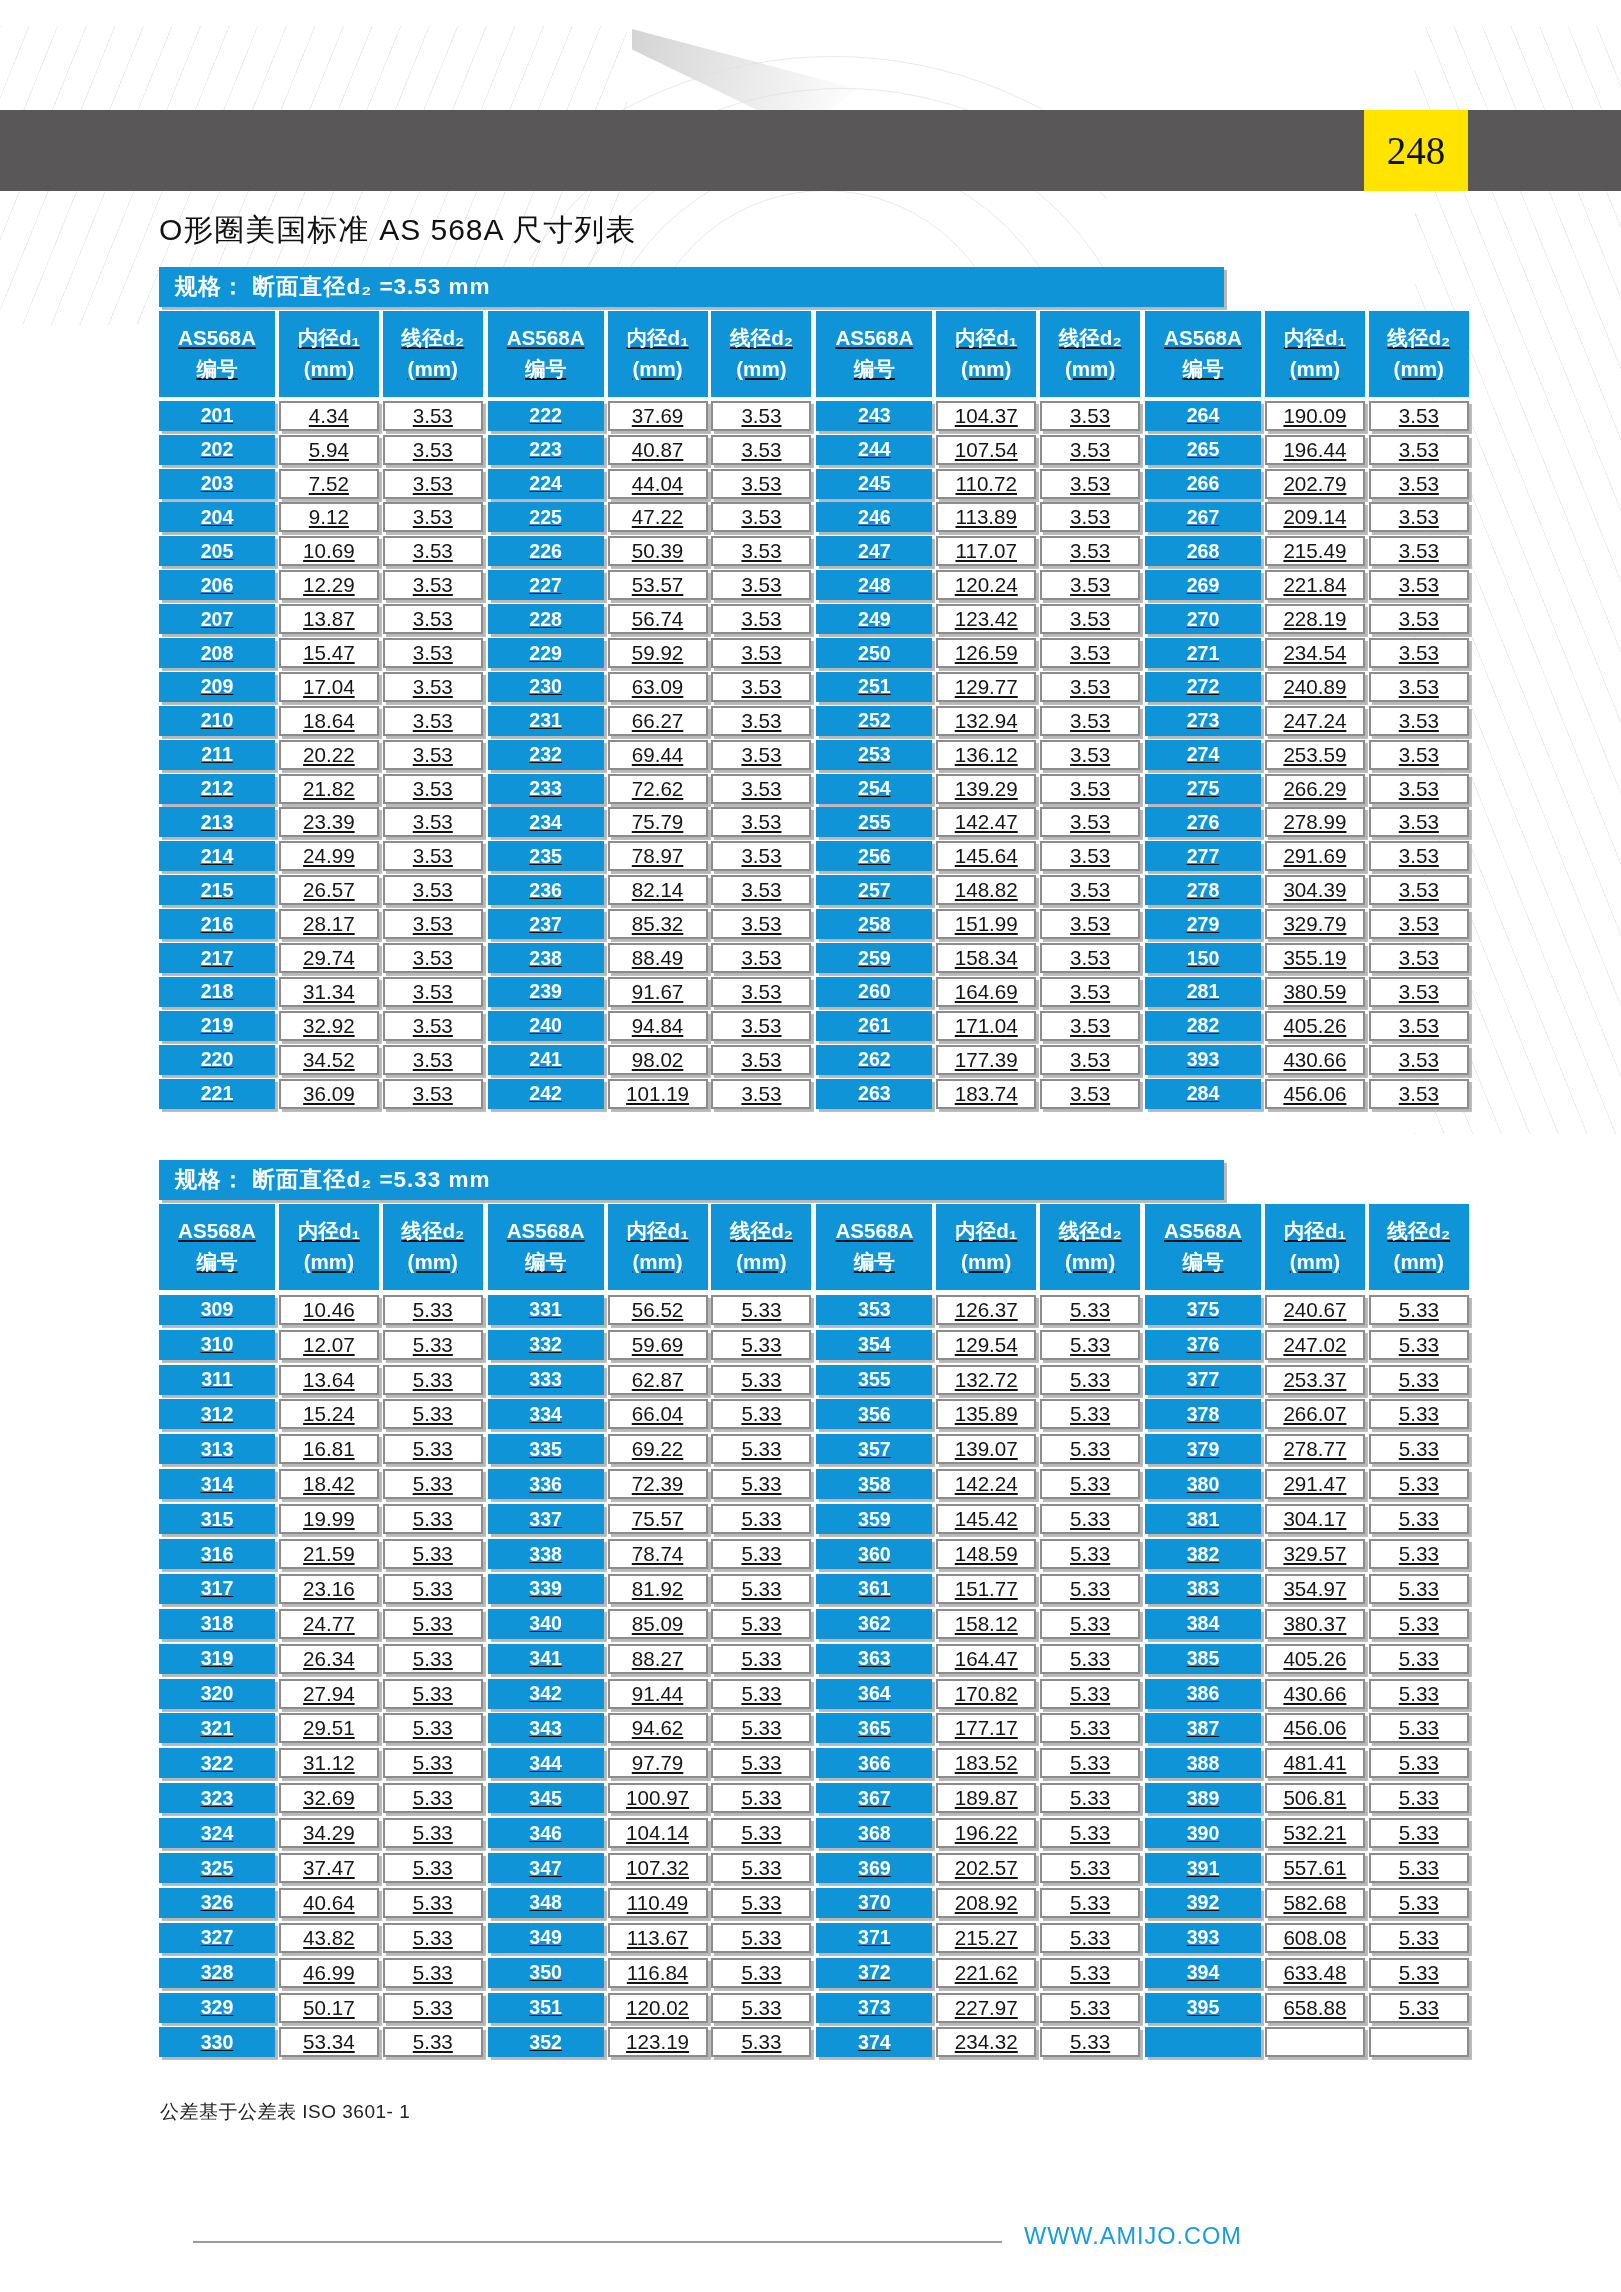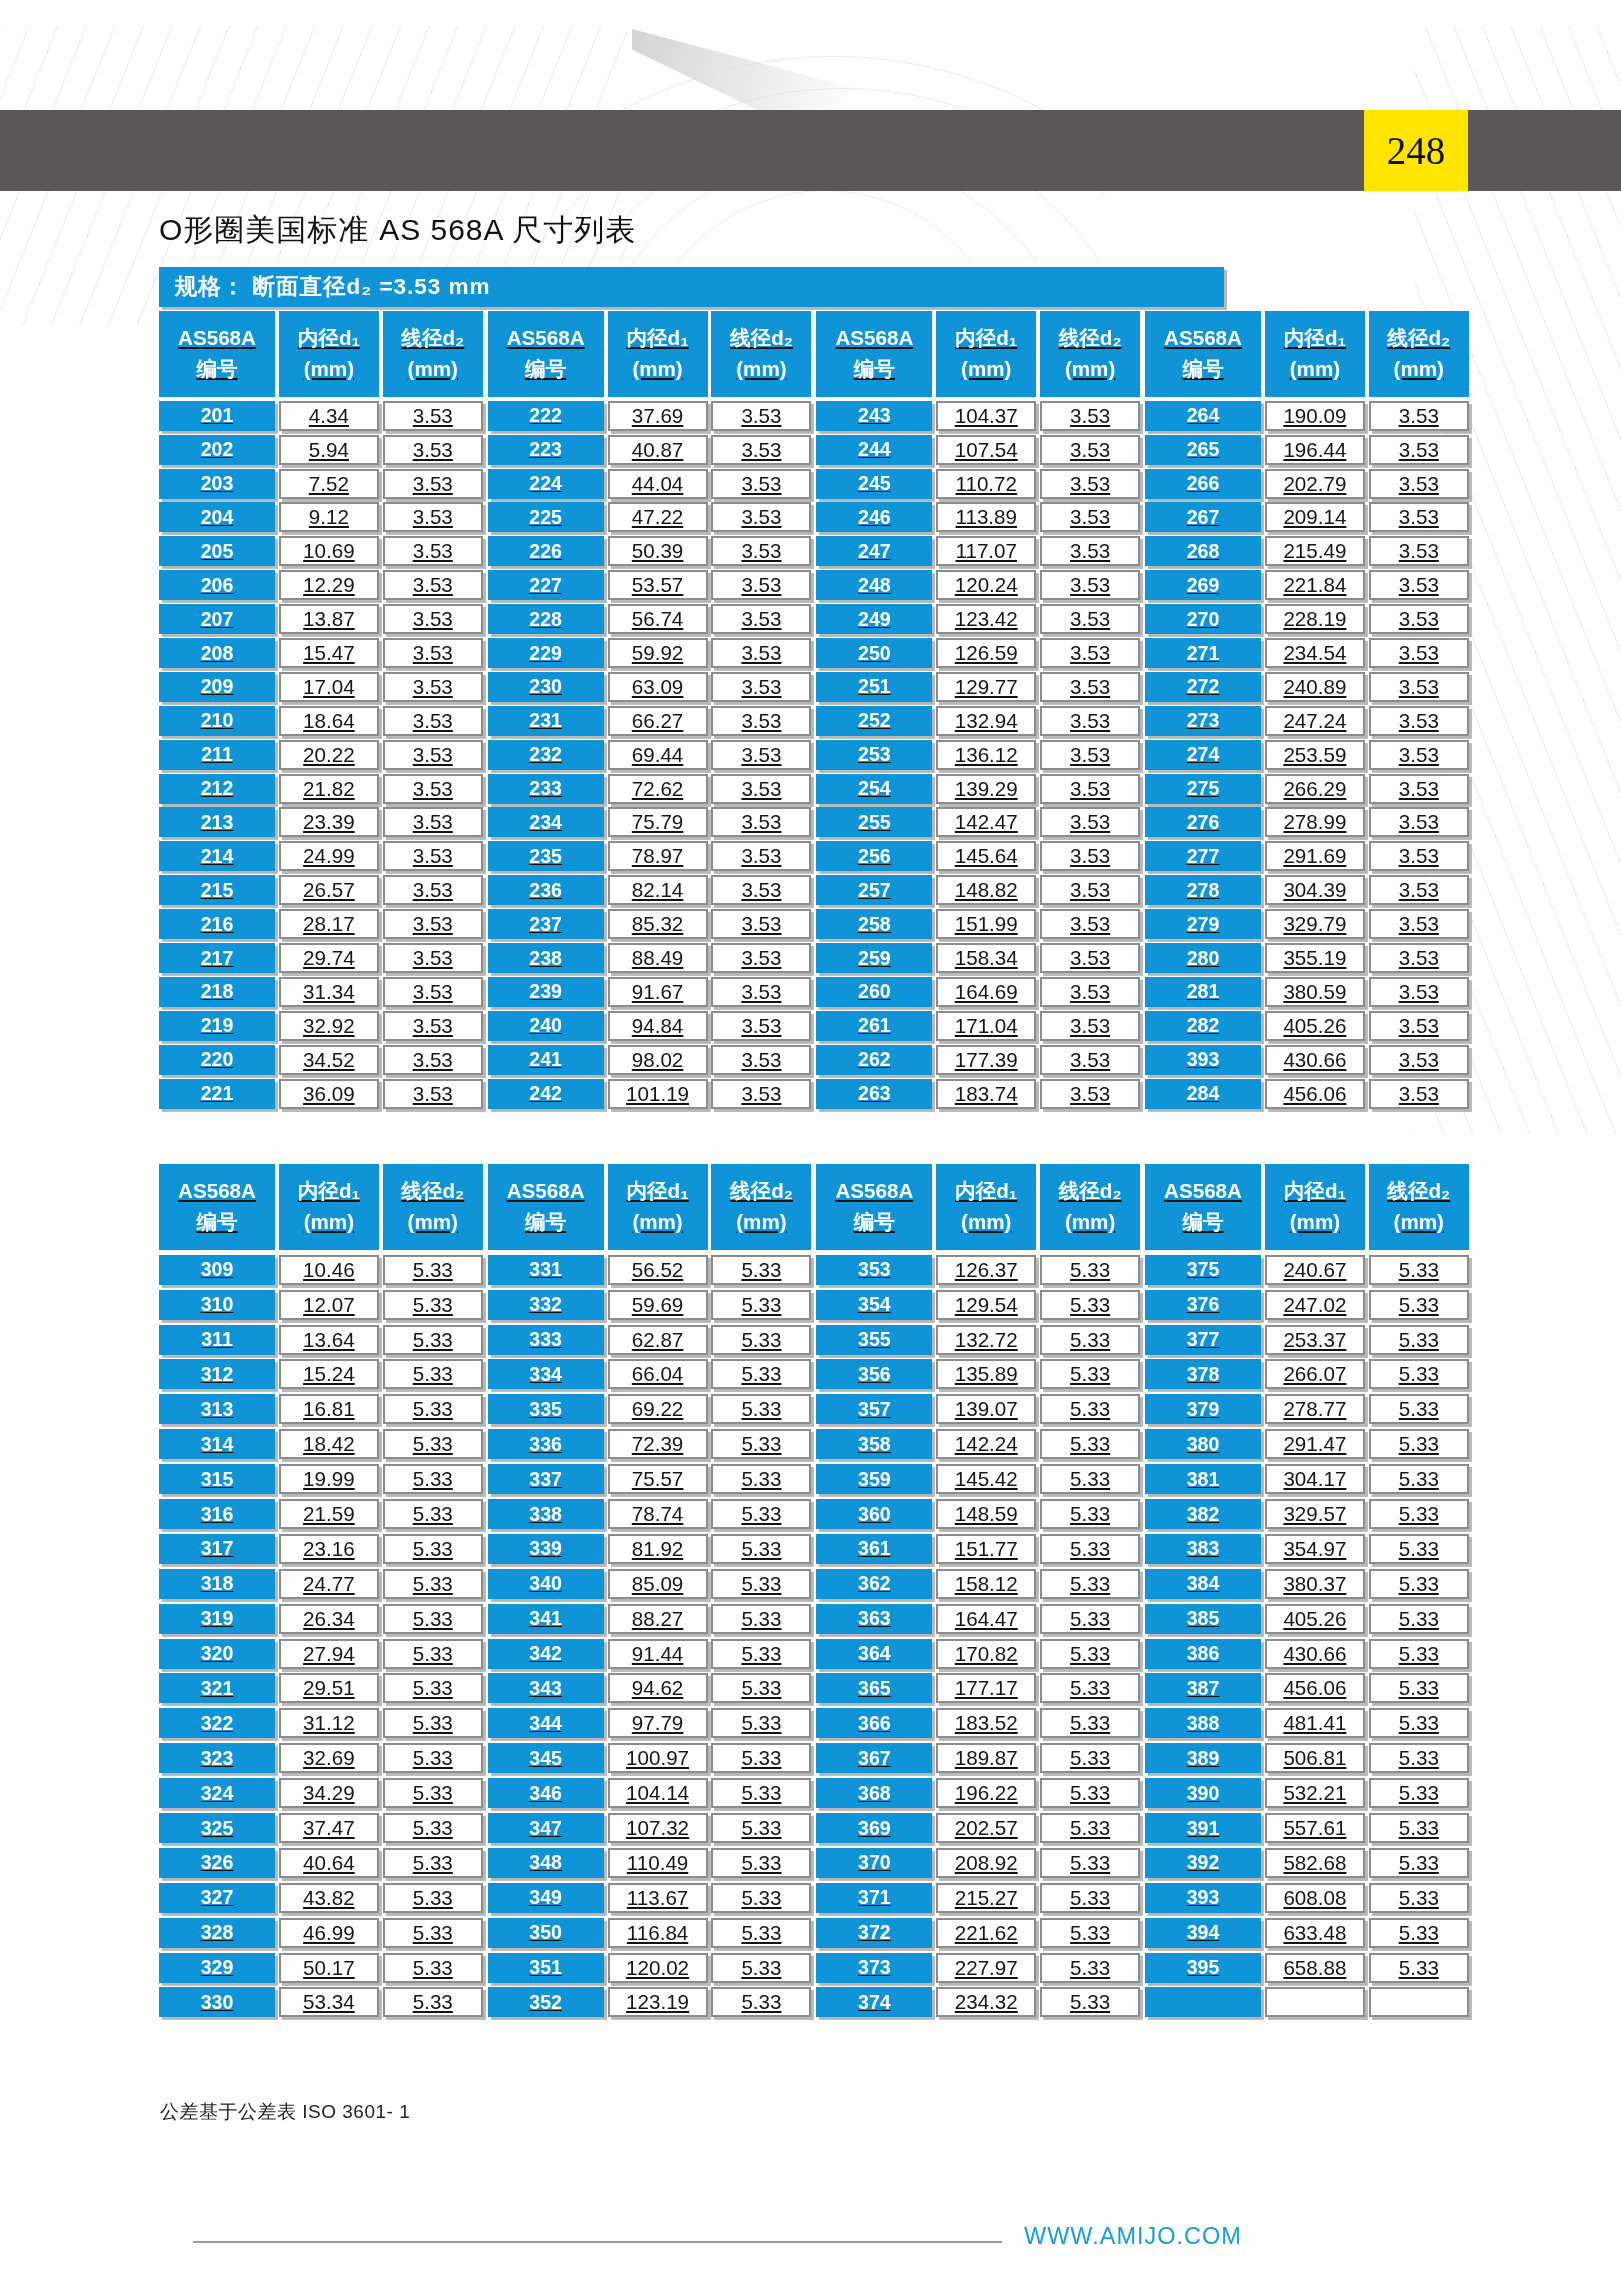--- a/index.html
+++ b/index.html
@@ -341,40 +341,41 @@
         <div class="val">3.53</div>
         <div class="num">277</div>
         <div class="val">291.69</div>
         <div class="val">3.53</div>
         <div class="num">278</div>
         <div class="val">304.39</div>
         <div class="val">3.53</div>
         <div class="num">279</div>
         <div class="val">329.79</div>
         <div class="val">3.53</div>
-        <div class="num">280</div>
+        <div class="num">150</div>
         <div class="val">355.19</div>
         <div class="val">3.53</div>
         <div class="num">281</div>
         <div class="val">380.59</div>
         <div class="val">3.53</div>
         <div class="num">282</div>
         <div class="val">405.26</div>
         <div class="val">3.53</div>
         <div class="num">393</div>
         <div class="val">430.66</div>
         <div class="val">3.53</div>
         <div class="num">284</div>
         <div class="val">456.06</div>
         <div class="val">3.53</div>
       </div>
     </div>
 </div>
 
 <div class="table-block tb2">
+  <div class="spec-bar">规格： 断面直径d₂ =5.33 mm</div>
   <div class="groups">
       <div class="group">
         <div class="hdr">AS568A
 编号</div>
         <div class="hdr">内径d₁
 (mm)</div>
         <div class="hdr">线径d₂
 (mm)</div>
         <div class="num">309</div>
         <div class="val">10.46</div>

